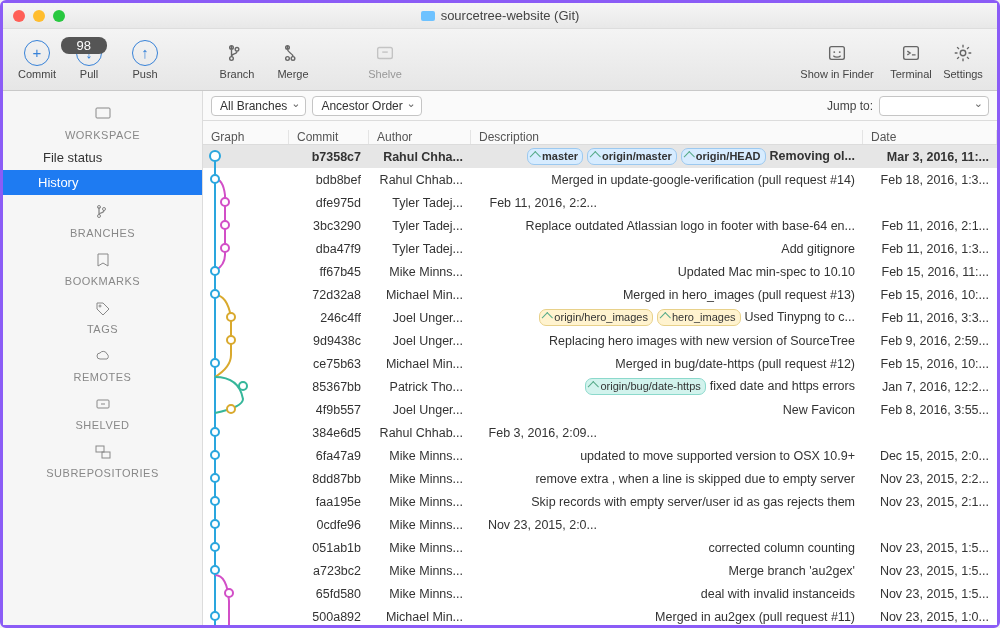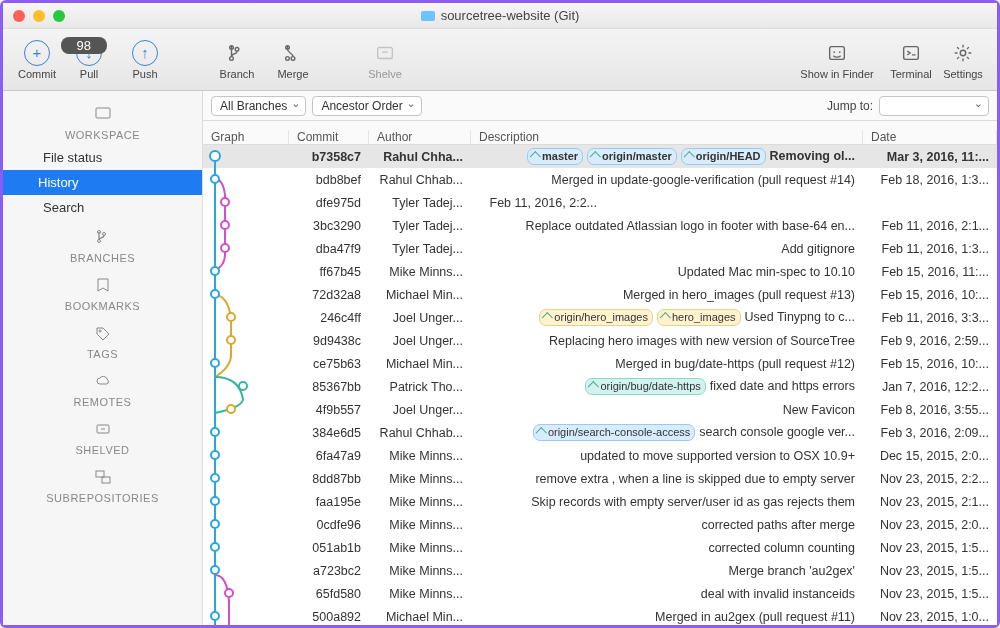--- a/index.html
+++ b/index.html
@@ -160,21 +160,20 @@
 
     <div class="sidebar">
       <div class="sb-section">
         <svg>
             <rect x="1" y="1" width="14" height="10" rx="1"></rect>
           </svg>
         <span>WORKSPACE</span>
       </div>
       <div class="sb-item">File status</div>
       <div class="sb-item selected">History</div>
-      <div class="sb-item">Search</div>
 
       <div class="sb-section">
         <svg>
             <path d="M4 2v8M4 10c0-3 5-1 5-5" stroke-width="1.3"></path>
             <circle cx="4" cy="2" r="1.5"></circle>
             <circle cx="9" cy="4" r="1.5"></circle>
             <circle cx="4" cy="11" r="1.5"></circle>
           </svg>
         <span>BRANCHES</span>
       </div>
@@ -311,21 +310,20 @@
               <div class="col c-graph"></div>
               <div class="col c-commit">4f9b557</div>
               <div class="col c-author">Joel Unger...</div>
               <div class="col c-desc"><span>New Favicon</span></div>
               <div class="col c-date">Feb 8, 2016, 3:55...</div>
             </div>
             <div class="row">
               <div class="col c-graph"></div>
               <div class="col c-commit">384e6d5</div>
               <div class="col c-author">Rahul Chhab...</div>
-              <div class="col c-desc"><span class="tag blue">origin/search-console-access</span><span>search console google ver...</span></div>
               <div class="col c-date">Feb 3, 2016, 2:09...</div>
             </div>
             <div class="row">
               <div class="col c-graph"></div>
               <div class="col c-commit">6fa47a9</div>
               <div class="col c-author">Mike Minns...</div>
               <div class="col c-desc"><span>updated to move supported version to OSX 10.9+</span></div>
               <div class="col c-date">Dec 15, 2015, 2:0...</div>
             </div>
             <div class="row">
@@ -339,21 +337,20 @@
               <div class="col c-graph"></div>
               <div class="col c-commit">faa195e</div>
               <div class="col c-author">Mike Minns...</div>
               <div class="col c-desc"><span>Skip records with empty server/user id as gas rejects them</span></div>
               <div class="col c-date">Nov 23, 2015, 2:1...</div>
             </div>
             <div class="row">
               <div class="col c-graph"></div>
               <div class="col c-commit">0cdfe96</div>
               <div class="col c-author">Mike Minns...</div>
-              <div class="col c-desc"><span>corrected paths after merge</span></div>
               <div class="col c-date">Nov 23, 2015, 2:0...</div>
             </div>
             <div class="row">
               <div class="col c-graph"></div>
               <div class="col c-commit">051ab1b</div>
               <div class="col c-author">Mike Minns...</div>
               <div class="col c-desc"><span> corrected column counting</span></div>
               <div class="col c-date">Nov 23, 2015, 1:5...</div>
             </div>
             <div class="row">

